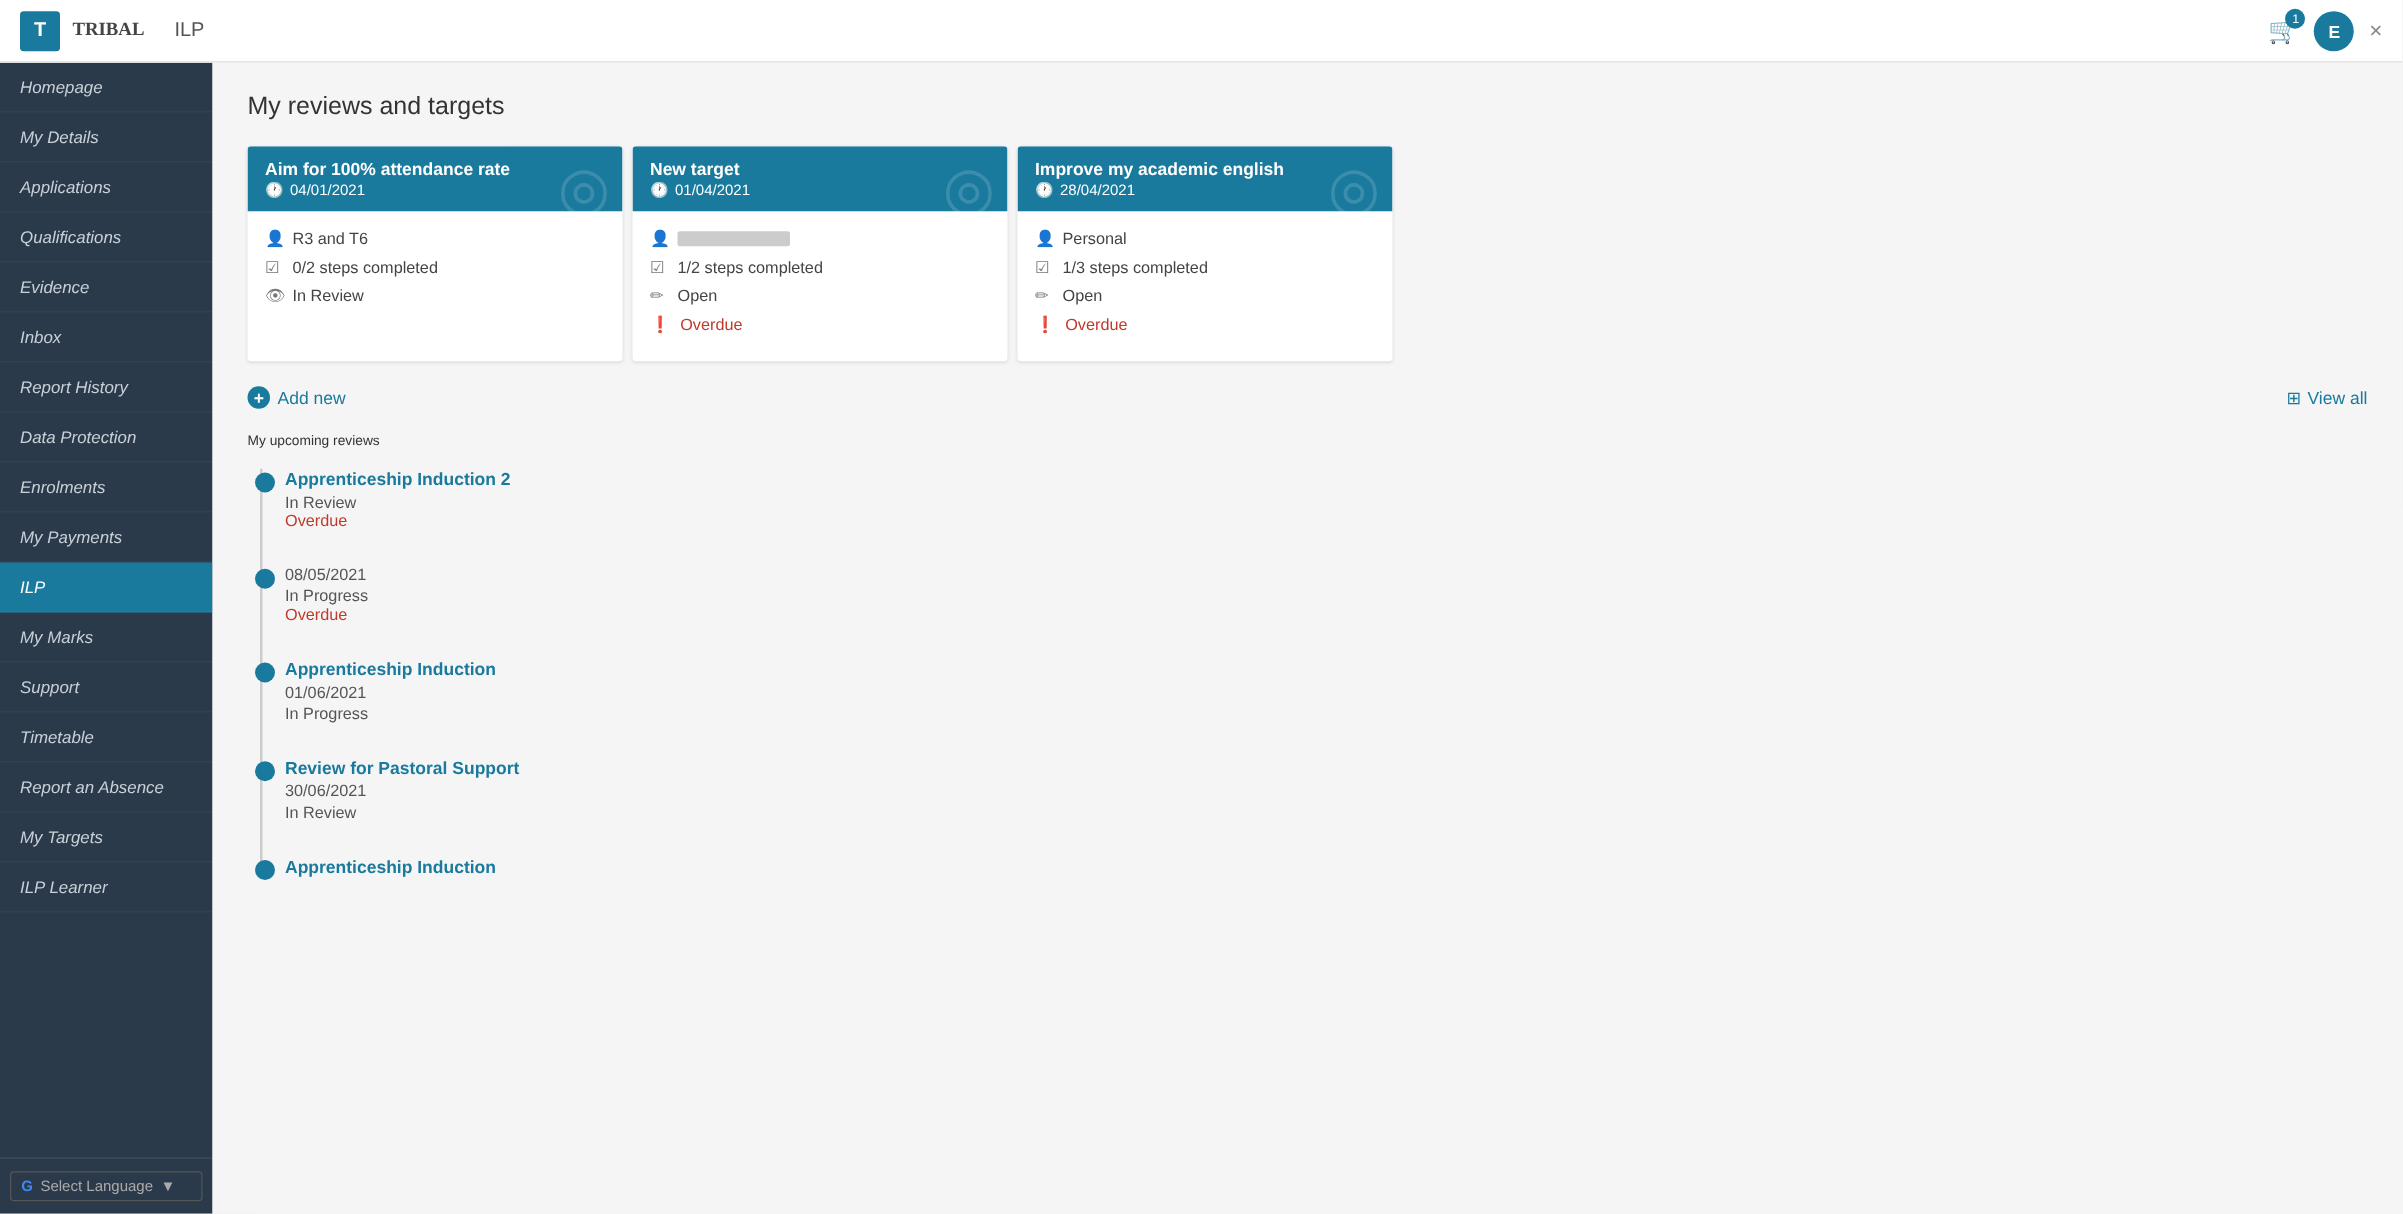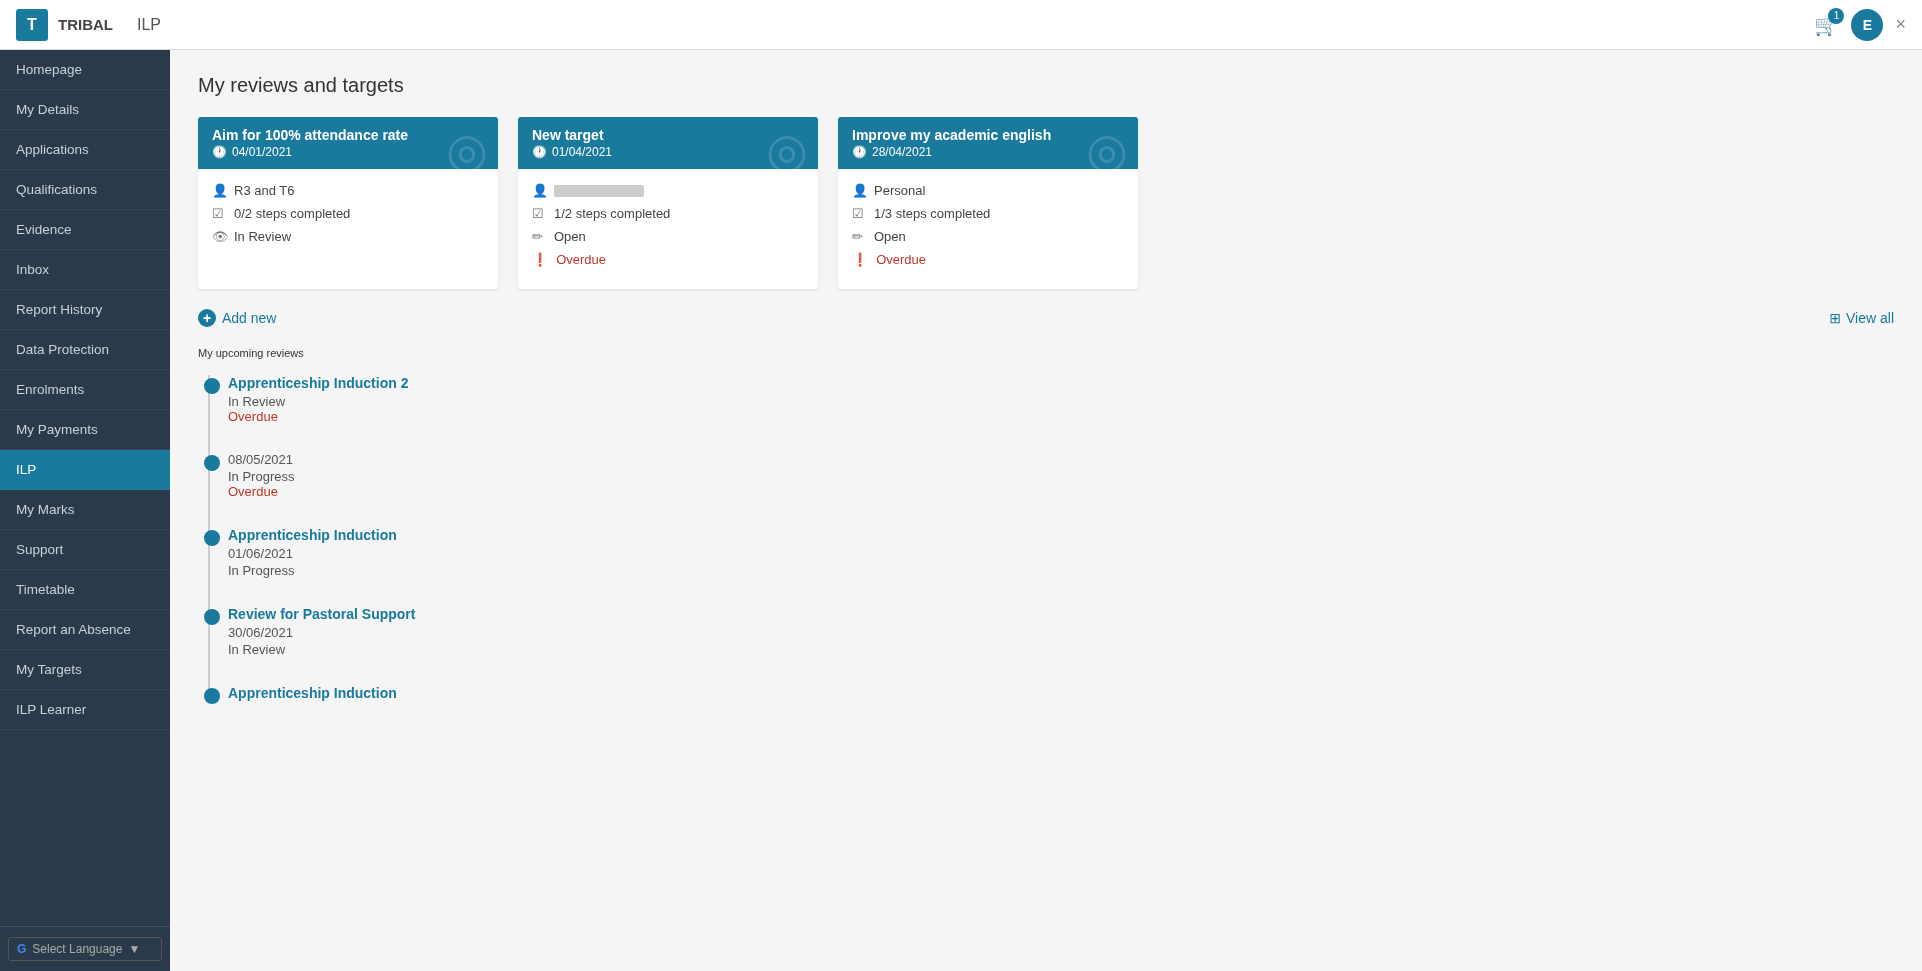--- a/index.html
+++ b/index.html
@@ -31,20 +31,21 @@
       height: 32px;
       display: flex;
       align-items: center;
       justify-content: center;
       border-radius: 3px;
     }
     .topbar-brand {
       font-size: 15px;
       font-weight: bold;
       color: #444;
+      font-family: Liberation Serif, serif;
     }
     .topbar-title {
       font-size: 16px;
       color: #555;
       margin-left: 8px;
     }
     .topbar-right {
       margin-left: auto;
       display: flex;
       align-items: center;
@@ -103,20 +104,21 @@
       width: 170px;
       background: #2b3a4a;
       color: #ccc;
       display: flex;
       flex-direction: column;
       flex-shrink: 0;
       overflow-y: auto;
     }
     .sidebar-nav {
       flex: 1;
+      font-style: italic;
     }
     .sidebar-item {
       padding: 12px 16px;
       cursor: pointer;
       font-size: 13.5px;
       color: #c8d0d8;
       border-bottom: 1px solid rgba(255,255,255,0.05);
     }
     .sidebar-item.active {
       background: #1a7a9e;
@@ -156,21 +158,21 @@
     .page-title {
       font-size: 20px;
       color: #333;
       margin-bottom: 20px;
       font-weight: normal;
     }
 
     
     .cards-row {
       display: flex;
-      gap: 20px;
+      gap: 8px;
       margin-bottom: 20px;
       flex-wrap: wrap;
     }
     .card {
       background: #fff;
       border-radius: 3px;
       width: 300px;
       overflow: hidden;
       box-shadow: 0 1px 3px rgba(0,0,0,0.1);
     }

